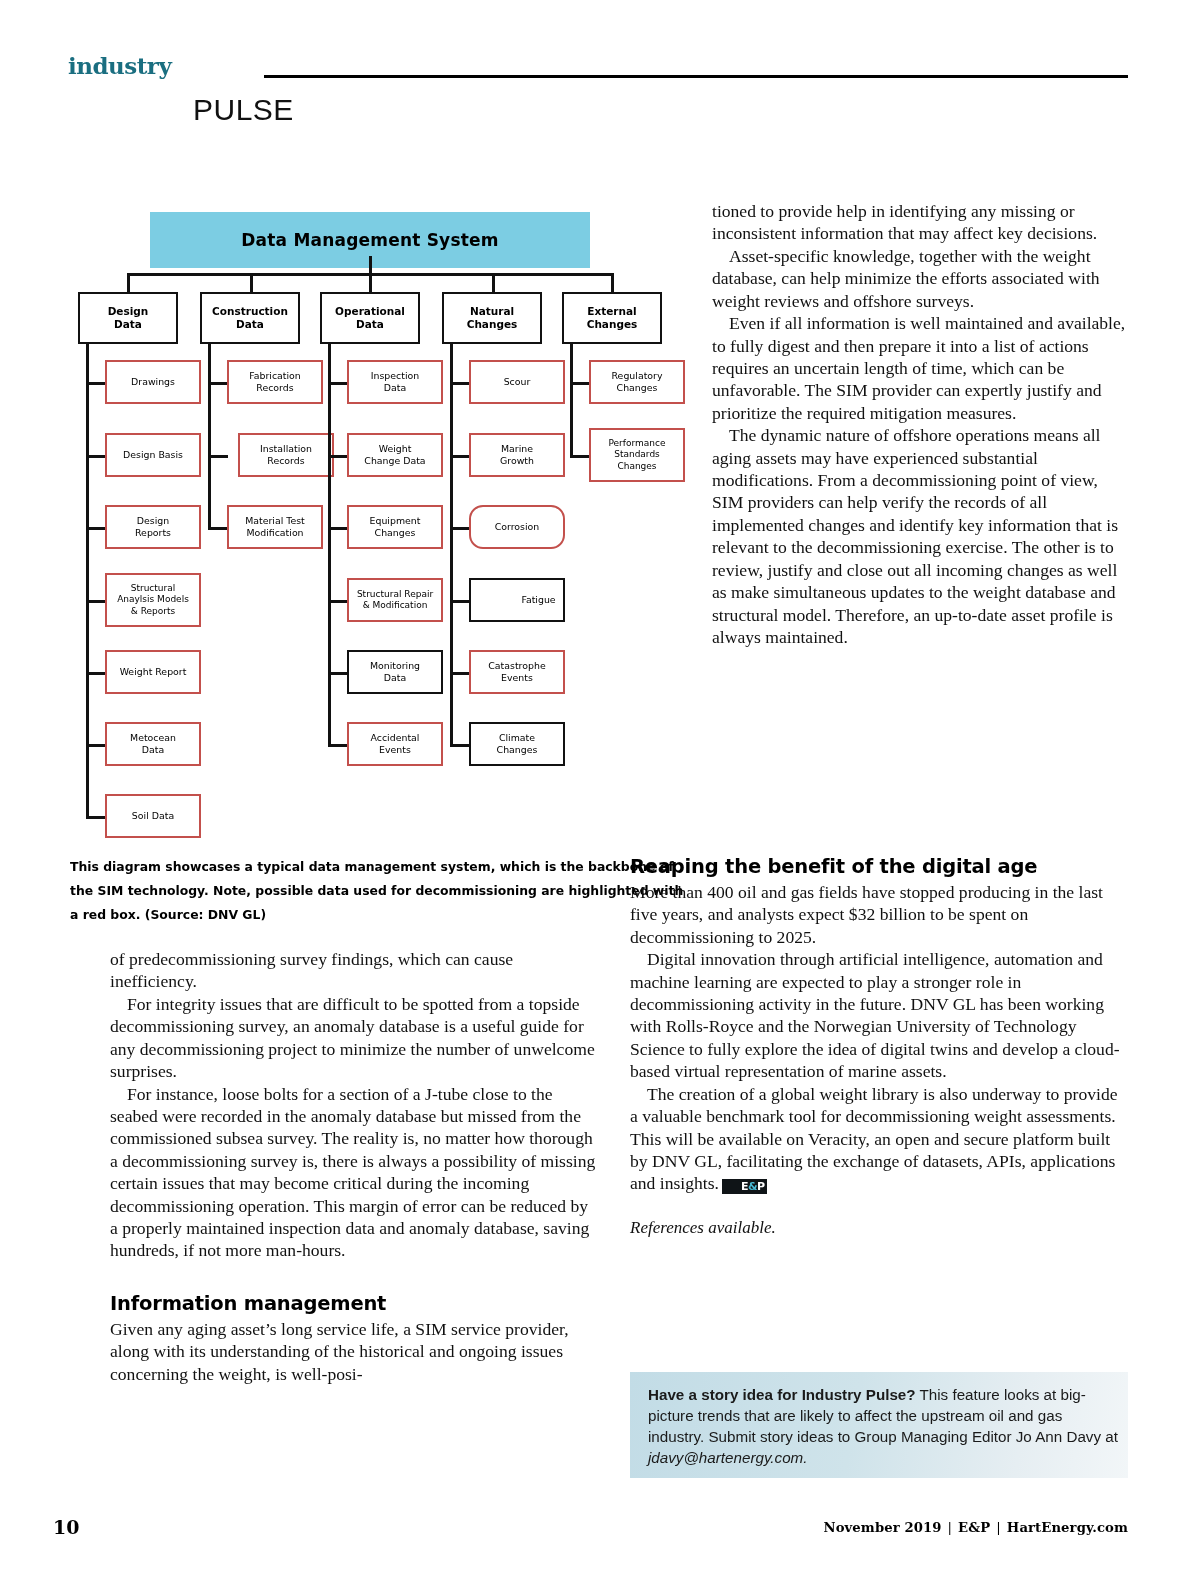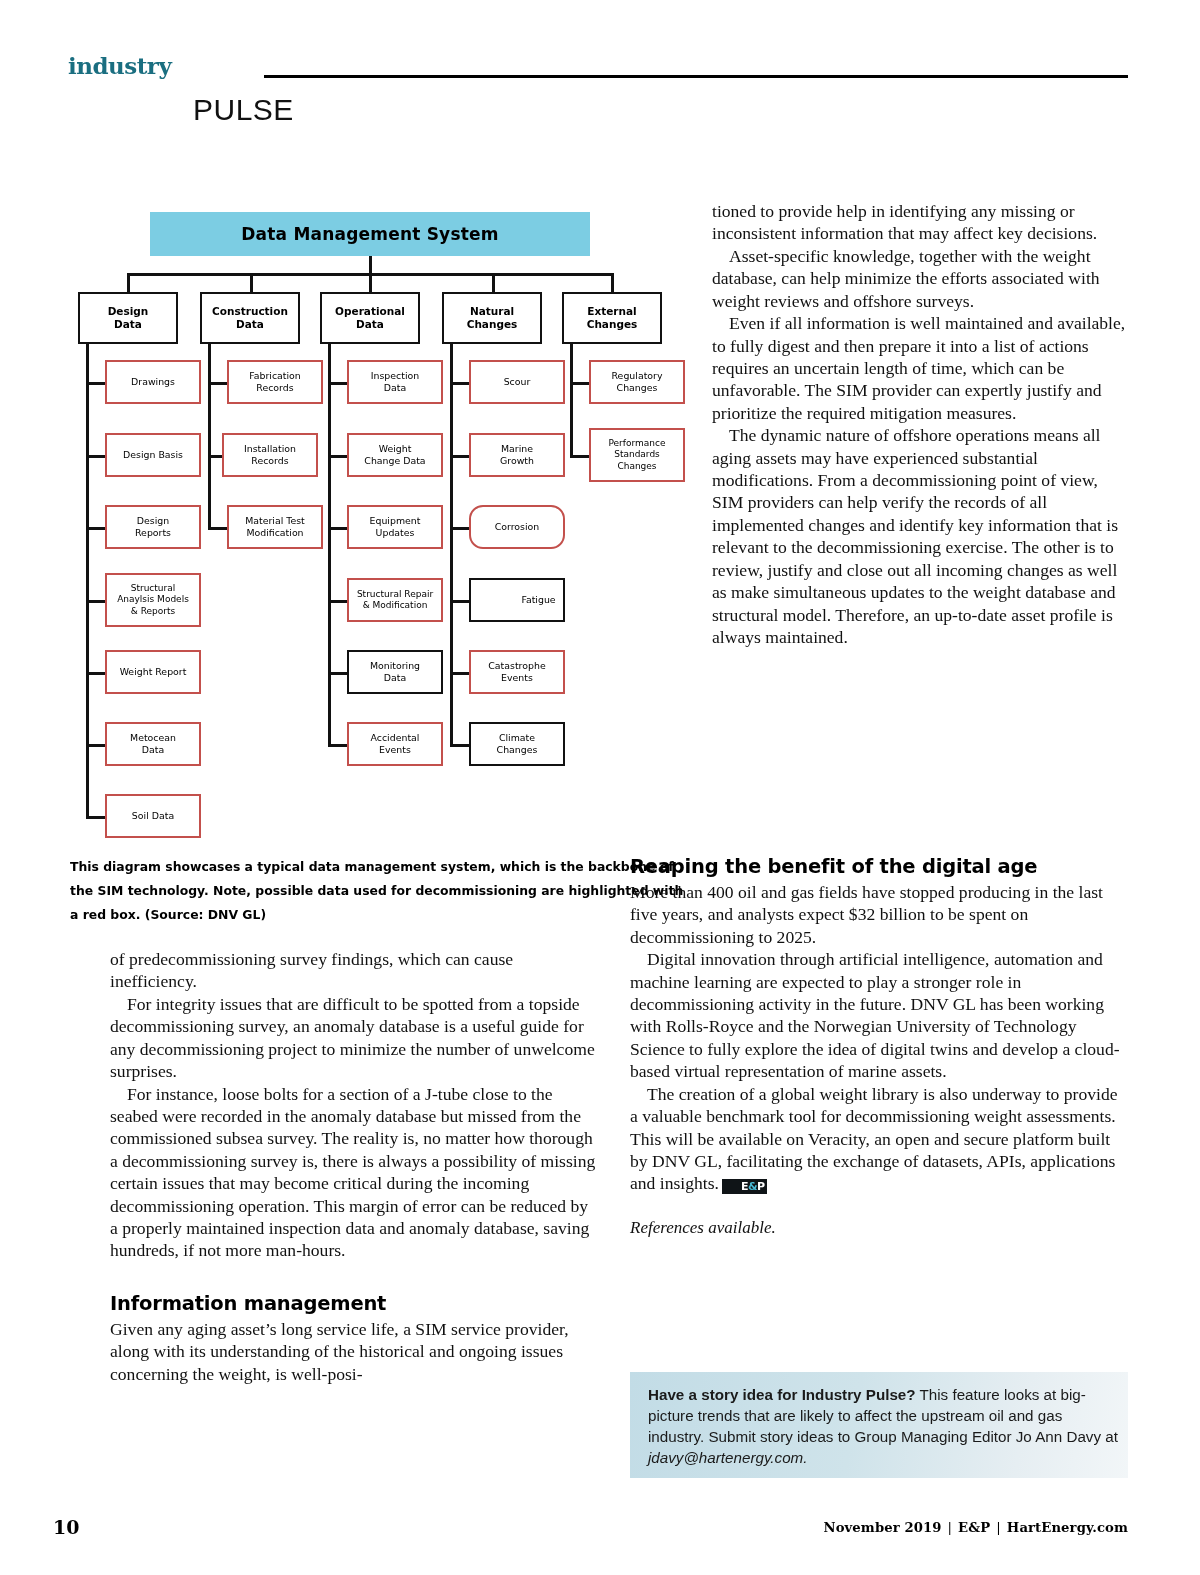--- a/index.html
+++ b/index.html
@@ -31,21 +31,21 @@
     font-family:"Liberation Sans", sans-serif;
     font-weight:400;
     font-size:30px;
     letter-spacing:0.5px;
     color:#111;
   }
 
   
   #diagram { position:absolute; left:72px; top:212px; width:620px; height:630px; }
   .dm-header {
-    position:absolute; left:78px; top:0; width:440px; height:44px;
+    position:absolute; left:78px; top:0; width:440px; height:56px;
     background:#7ccde3;
     font-family:"DejaVu Sans", sans-serif;
     font-weight:700; font-size:17px; color:#000;
     display:flex; align-items:center; justify-content:center;
     letter-spacing:0.2px;
   }
   .cat-box {
     position:absolute; width:100px; height:52px;
     border:2.6px solid #111; background:#fff;
     font-family:"DejaVu Sans", sans-serif;
@@ -182,39 +182,39 @@
 Data</div>
   <div class="leaf" style="left: 33px; top: 582px; border-color: rgb(195, 80, 76);">Soil Data</div>
 
   <div class="ln v" style="left:136px; top:132px; height:185px;"></div>
   <div class="ln h" style="left:136px; top:170px; width:20px;"></div>
   <div class="ln h" style="left:136px; top:243px; width:20px;"></div>
   <div class="ln h" style="left:136px; top:315px; width:20px;"></div>
 
   <div class="leaf" style="left: 155px; top: 148px; border-color: rgb(195, 80, 76);">Fabrication
 Records</div>
-  <div class="leaf" style="left: 150px; top: 221px; border-color: rgb(195, 80, 76);">Installation
+  <div class="leaf" style="left: 166px; top: 221px; border-color: rgb(195, 80, 76);">Installation
 Records</div>
   <div class="leaf" style="left: 155px; top: 293px; border-color: rgb(195, 80, 76);">Material Test
 Modification</div>
 
   <div class="ln v" style="left:256px; top:132px; height:402px;"></div>
   <div class="ln h" style="left:256px; top:170px; width:20px;"></div>
   <div class="ln h" style="left:256px; top:243px; width:20px;"></div>
   <div class="ln h" style="left:256px; top:315px; width:20px;"></div>
   <div class="ln h" style="left:256px; top:388px; width:20px;"></div>
   <div class="ln h" style="left:256px; top:460px; width:20px;"></div>
   <div class="ln h" style="left:256px; top:532px; width:20px;"></div>
 
   <div class="leaf" style="left: 275px; top: 148px; border-color: rgb(195, 80, 76);">Inspection
 Data</div>
   <div class="leaf" style="left: 275px; top: 221px; border-color: rgb(195, 80, 76);">Weight
 Change Data</div>
   <div class="leaf" style="left: 275px; top: 293px; border-color: rgb(195, 80, 76);">Equipment
-Updates</div>
+Changes</div>
   <div class="leaf" style="left: 275px; top: 366px; font-size: 9px; border-color: rgb(195, 80, 76);">Structural Repair
 &amp; Modification</div>
   <div class="leaf black" style="left: 275px; top: 438px; border-color: rgb(17, 17, 17);">Monitoring
 Data</div>
   <div class="leaf" style="left: 275px; top: 510px; border-color: rgb(195, 80, 76);">Accidental
 Events</div>
 
   <div class="ln v" style="left:378px; top:132px; height:402px;"></div>
   <div class="ln h" style="left:378px; top:170px; width:20px;"></div>
   <div class="ln h" style="left:378px; top:243px; width:20px;"></div>

